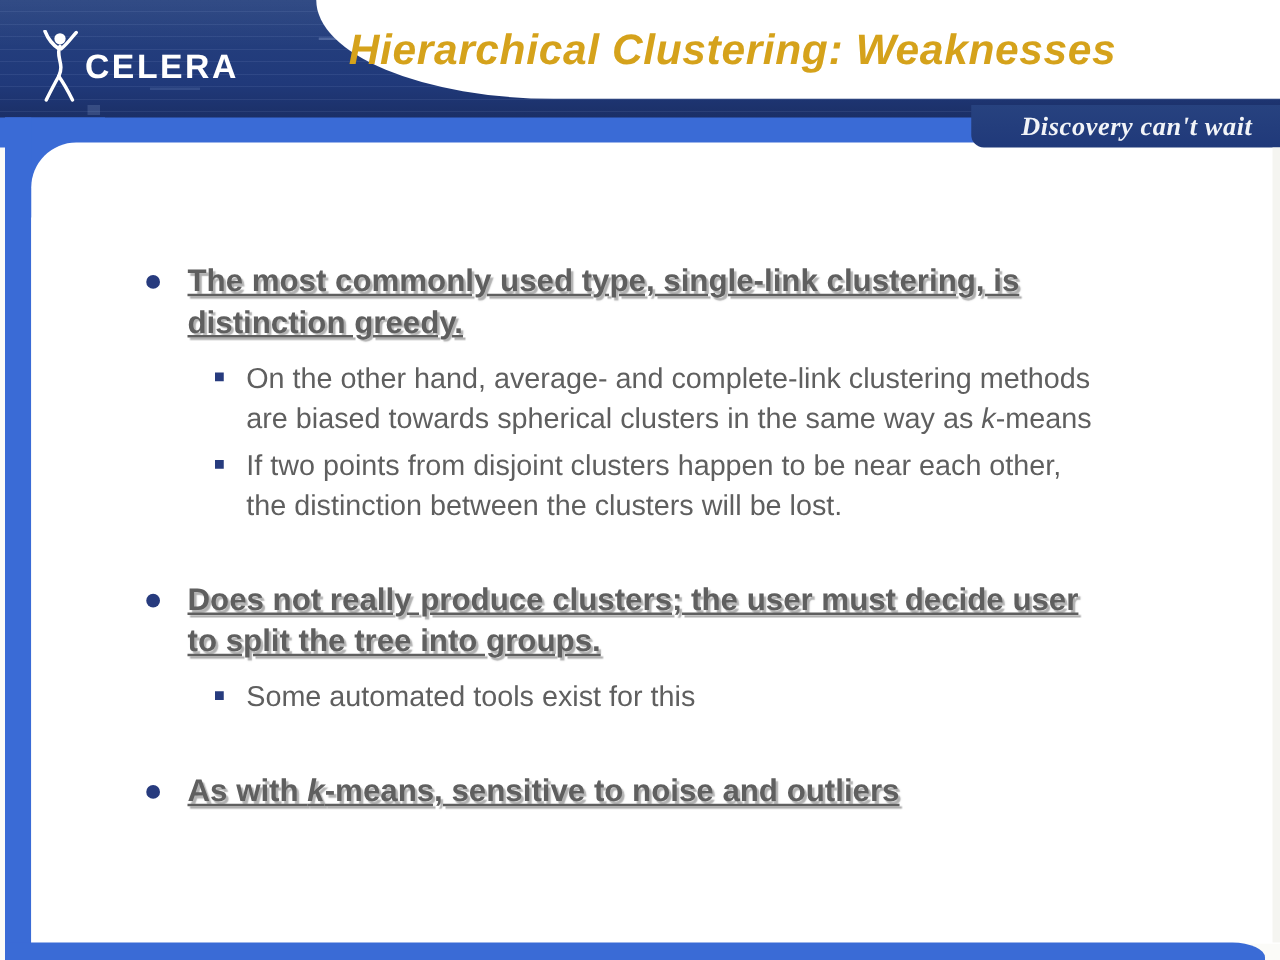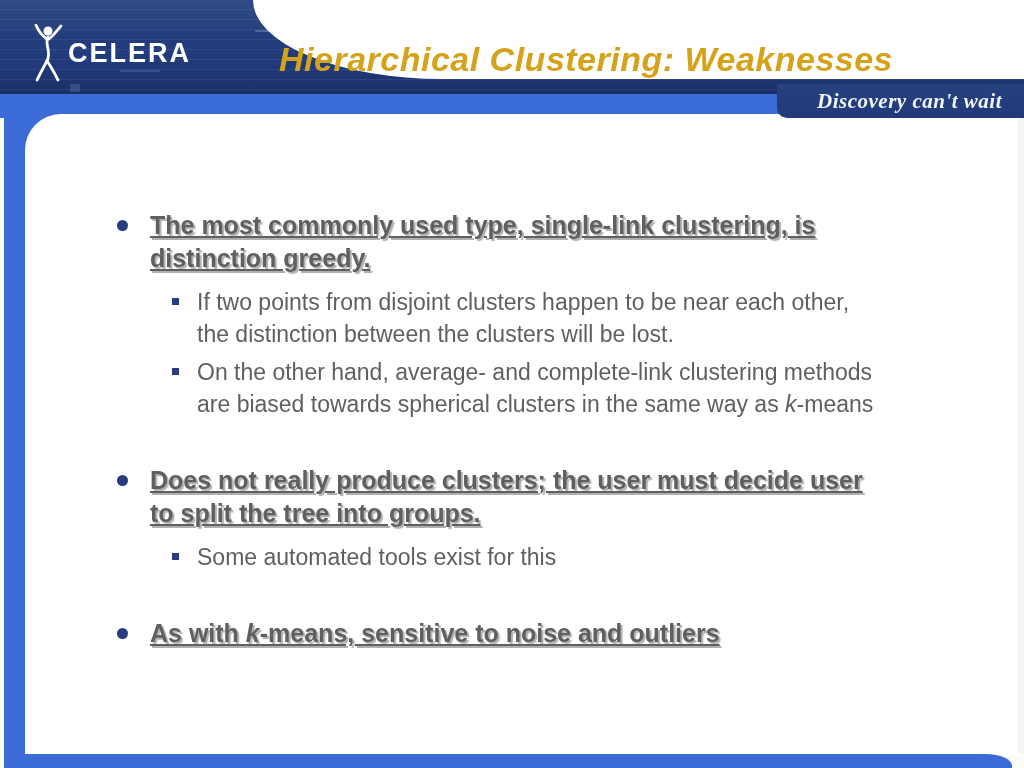--- a/index.html
+++ b/index.html
@@ -37,21 +37,21 @@
   .celera-logo svg{display:block;}
   .celera-logo .logo-text{
     font-size:27px;font-weight:bold;letter-spacing:2px;color:#FFFFFF;
   }
 
   
   .header-swoosh{
     position:absolute;left:253px;top:0;right:0;height:79px;
     background:var(--swoosh_white);
     border-bottom-left-radius:190px 79px;
-    display:flex;align-items:flex-end;
+    display:flex;align-items:center;
   }
   .slide-title{
     margin:0;padding:2px 0 0 26px;
     font-size:34px;font-style:italic;font-weight:bold;
     color:var(--title_gold);
     letter-spacing:0.5px;
     white-space:nowrap;
   }
 
   
@@ -166,22 +166,22 @@
   <div class="corner-backing"></div>
   <div class="left-border"></div>
 
   <div class="tagline-badge">
     <span class="tagline-text">Discovery can't wait</span>
   </div>
 
   <div class="content-card">
     <ul class="bullets" id="bullet-list">
         <li class="lvl1"><span class="marker-dot"></span><span><span>The most commonly used type, single-link clustering, is</span><br><span>distinction greedy.</span></span></li>
+        <li class="lvl2"><span class="marker-square"></span><span><span>On the other hand, average- and complete-link clustering methods</span><br><span>are biased towards spherical clusters in the same way as </span><span class="run-i">k</span><span>-means</span></span></li>
         <li class="lvl2"><span class="marker-square"></span><span><span>If two points from disjoint clusters happen to be near each other,</span><br><span>the distinction between the clusters will be lost.</span></span></li>
-        <li class="lvl2"><span class="marker-square"></span><span><span>On the other hand, average- and complete-link clustering methods</span><br><span>are biased towards spherical clusters in the same way as </span><span class="run-i">k</span><span>-means</span></span></li>
         <li class="lvl1"><span class="marker-dot"></span><span><span>Does not really produce clusters; the user must decide user</span><br><span>to split the tree into groups.</span></span></li>
         <li class="lvl2"><span class="marker-square"></span><span><span>Some automated tools exist for this</span></span></li>
         <li class="lvl1"><span class="marker-dot"></span><span><span>As with </span><span class="run-i">k</span><span>-means, sensitive to noise and outliers</span></span></li>
       </ul>
   </div>
 
   <div class="right-edge-shade"></div>
   <div class="bottom-strip"></div>
 
 </div>

